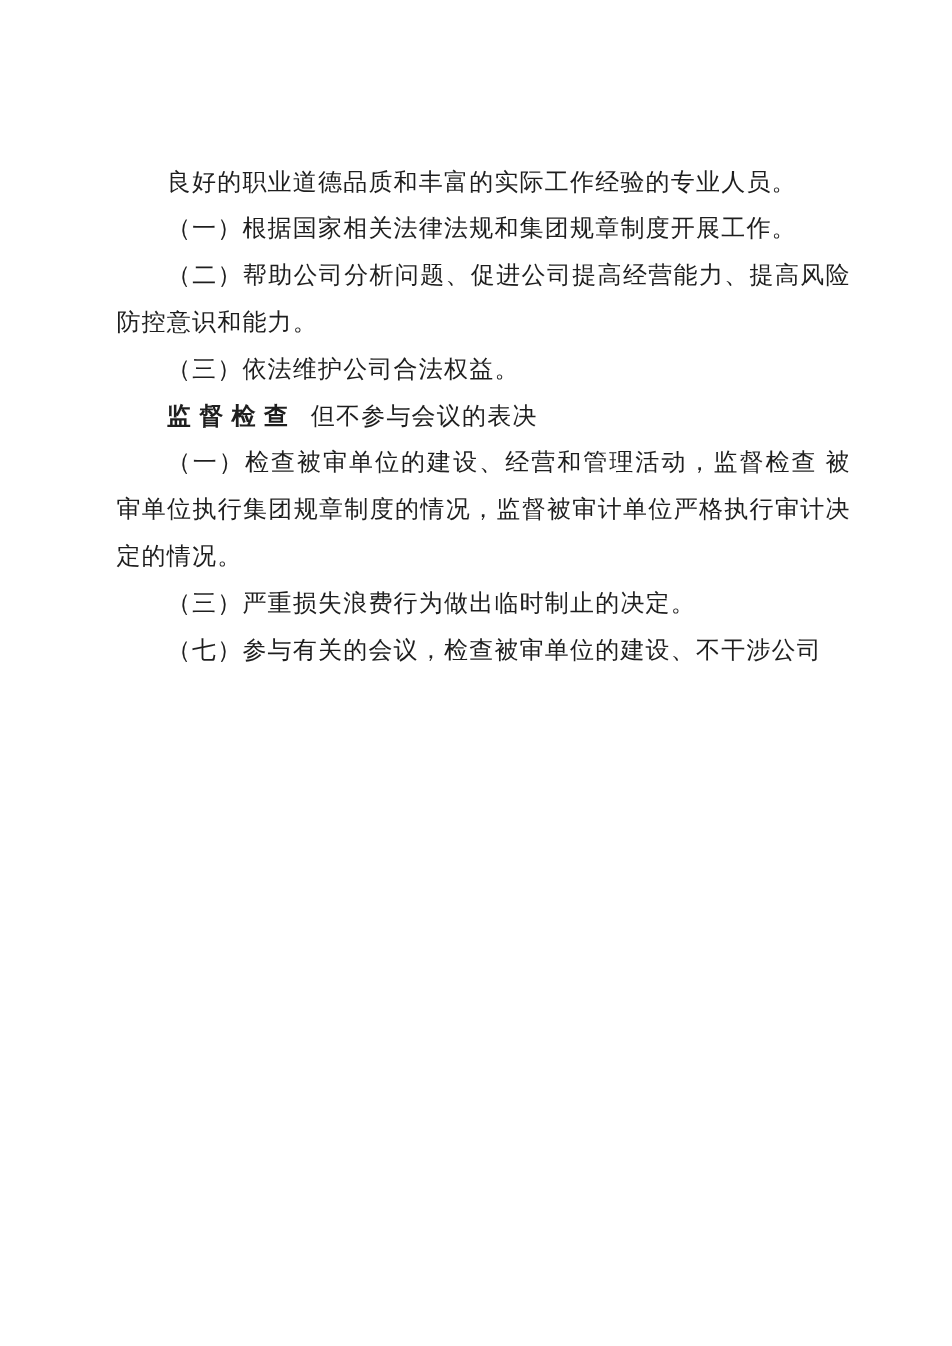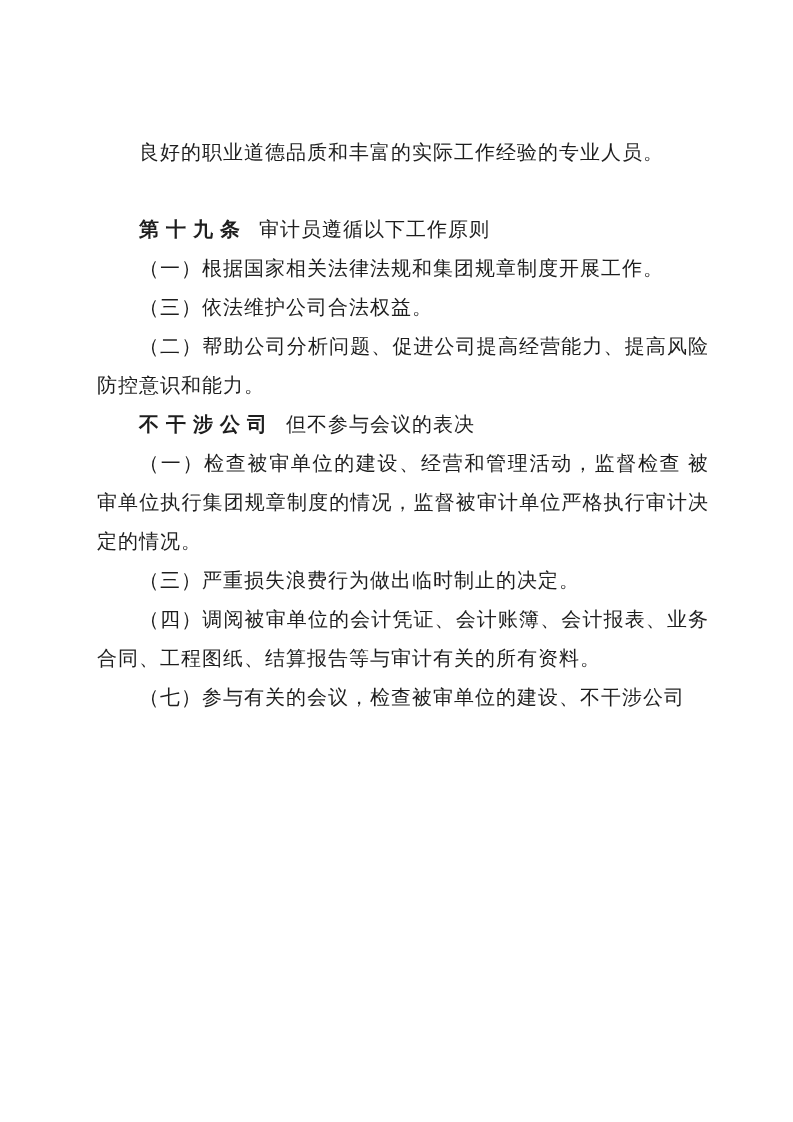--- a/index.html
+++ b/index.html
@@ -39,35 +39,33 @@
   }
 </style>
 </head>
 <body>
 
 <div class="page">
   <div class="content">
 
     <p class="para"><span>良好的职业道德品质和丰富的实际工作经验的专业人员。</span></p>
 
-    <p class="para spaced-before"><span class="term">第十九条</span><span>审计员遵循以下工作原则</span></p>
 
     <p class="para"><span>（一）根据国家相关法律法规和集团规章制度开展工作。</span></p>
 
+    <p class="para"><span>（二）帮助公司分析问题、促进公司提高经营能力、提高风险防控意识和能力。</span></p>
+
     <p class="para"><span>（三）依法维护公司合法权益。</span></p>
 
-    <p class="para"><span>（二）帮助公司分析问题、促进公司提高经营能力、提高风险防控意识和能力。</span></p>
-
-    <p class="para"><span class="term">不干涉公司</span><span>但不参与会议的表决</span></p>
+    <p class="para"><span class="term">监督检查</span><span>但不参与会议的表决</span></p>
 
     <p class="para"><span>（一）检查被审单位的建设、经营和管理活动，监督检查 被审单位执行集团规章制度的情况，监督被审计单位严格执行审计决定的情况。</span></p>
 
 
     <p class="para"><span>（三）严重损失浪费行为做出临时制止的决定。</span></p>
 
-    <p class="para"><span>（四）调阅被审单位的会计凭证、会计账簿、会计报表、业务合同、工程图纸、结算报告等与审计有关的所有资料。</span></p>
 
 
 
     <p class="para"><span>（七）参与有关的会议，检查被审单位的建设、不干涉公司</span></p>
 
   </div>
 </div>
 
 </body></html>

